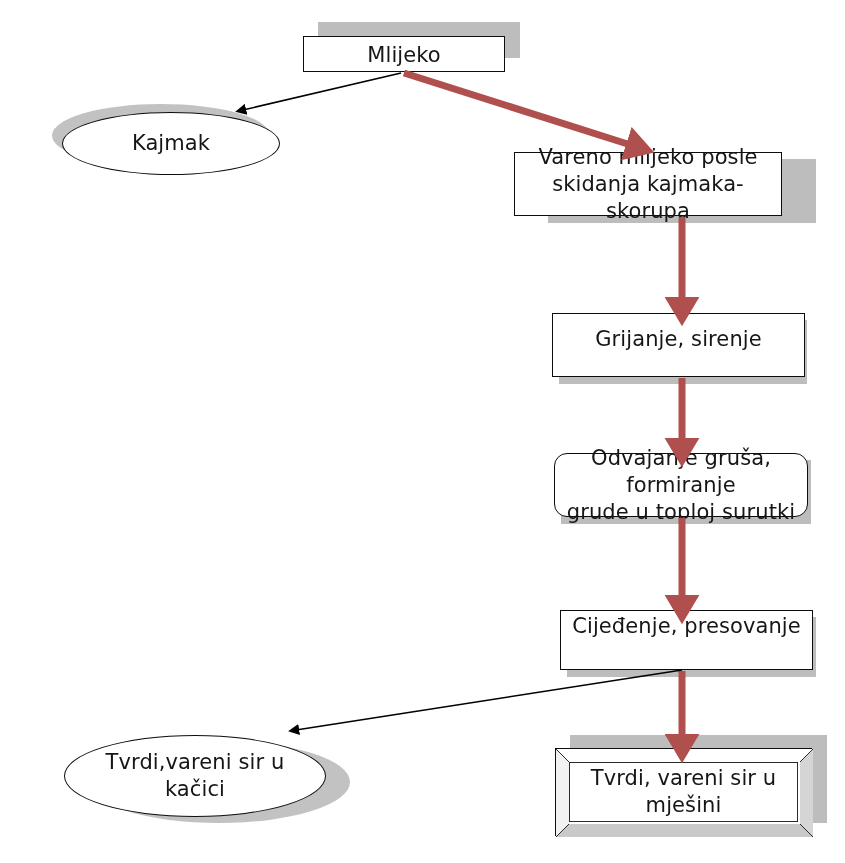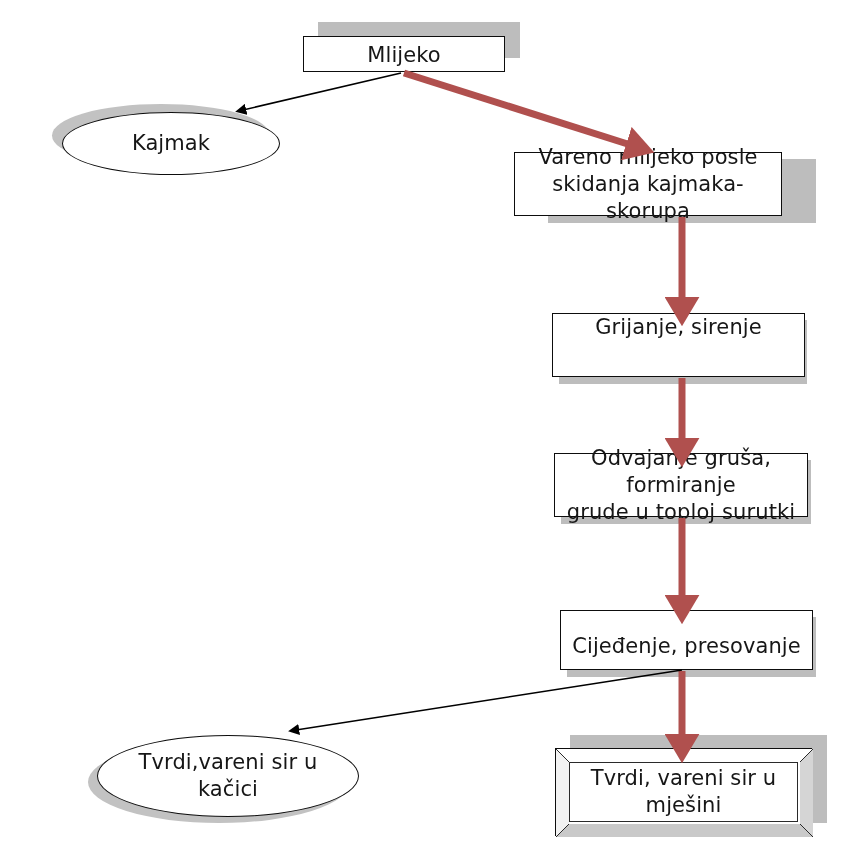--- a/index.html
+++ b/index.html
@@ -113,36 +113,36 @@
   </div>
 
   <div class="box-shadow-br" style="left:548px; top:159px; width:268px; height:64px;"></div>
   <div class="box" style="left:514px; top:152px; width:268px; height:64px; display:flex; align-items:center; justify-content:center;">
     <div class="node-label">Vareno mlijeko posle
 skidanja kajmaka-skorupa</div>
   </div>
 
   <div class="box-shadow-br" style="left:559px; top:320px; width:248px; height:64px;"></div>
   <div class="box" style="left:552px; top:313px; width:253px; height:64px;">
-    <div class="node-label" style="margin-top:0;">Grijanje, sirenje</div>
+    <div class="node-label" style="margin-top:12px;">Grijanje, sirenje</div>
   </div>
 
   <div class="box-shadow-br" style="left:561px; top:460px; width:250px; height:64px;"></div>
-  <div class="box" style="left:554px; top:453px; width:254px; height:64px; display:flex; align-items:center; justify-content:center;">
+  <div class="box" style="left:554px; top:453px; width:254px; height:64px; display:flex; align-items:center; justify-content:center;border-radius:13px;">
     <div class="node-label">Odvajanje gruša, formiranje
 grude u toploj surutki</div>
   </div>
 
   <div class="box-shadow-br" style="left:567px; top:617px; width:249px; height:60px;"></div>
   <div class="box" style="left:560px; top:610px; width:253px; height:60px;">
-    <div class="node-label" style="margin-top:22px;">Cijeđenje, presovanje</div>
+    <div class="node-label" style="margin-top:2px;">Cijeđenje, presovanje</div>
   </div>
 
   <div class="ellipse-shadow" style="left:88px; top:741px; width:262px; height:82px;"></div>
-  <div class="ellipse" style="left:97px; top:735px; width:262px; height:82px;">
+  <div class="ellipse" style="left:64px; top:735px; width:262px; height:82px;">
     <div class="node-label">Tvrdi,vareni sir u
 kačici</div>
   </div>
 
   <div class="box-shadow-tr" style="left:570px; top:735px; width:257px; height:88px;"></div>
   <div class="bevel-box" style="left:555px; top:748px; width:257px; height:88px;">
 
     <svg class="bevel-face" width="257" height="88" viewBox="0 0 257 88" style="left:0; top:0;">
       <polygon points="0,0 257,0 244,13 13,13" fill="#ffffff" stroke="none"></polygon>
       <polygon points="257,0 257,88 244,75 244,13" fill="#d5d5d5" stroke="none"></polygon>

